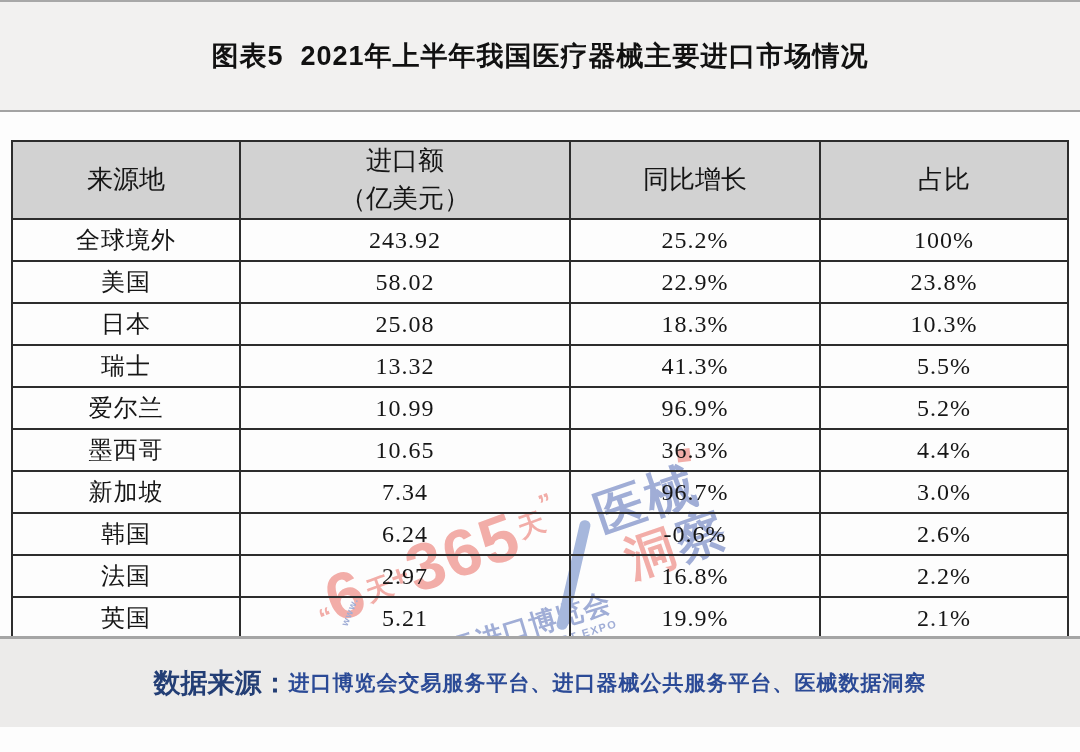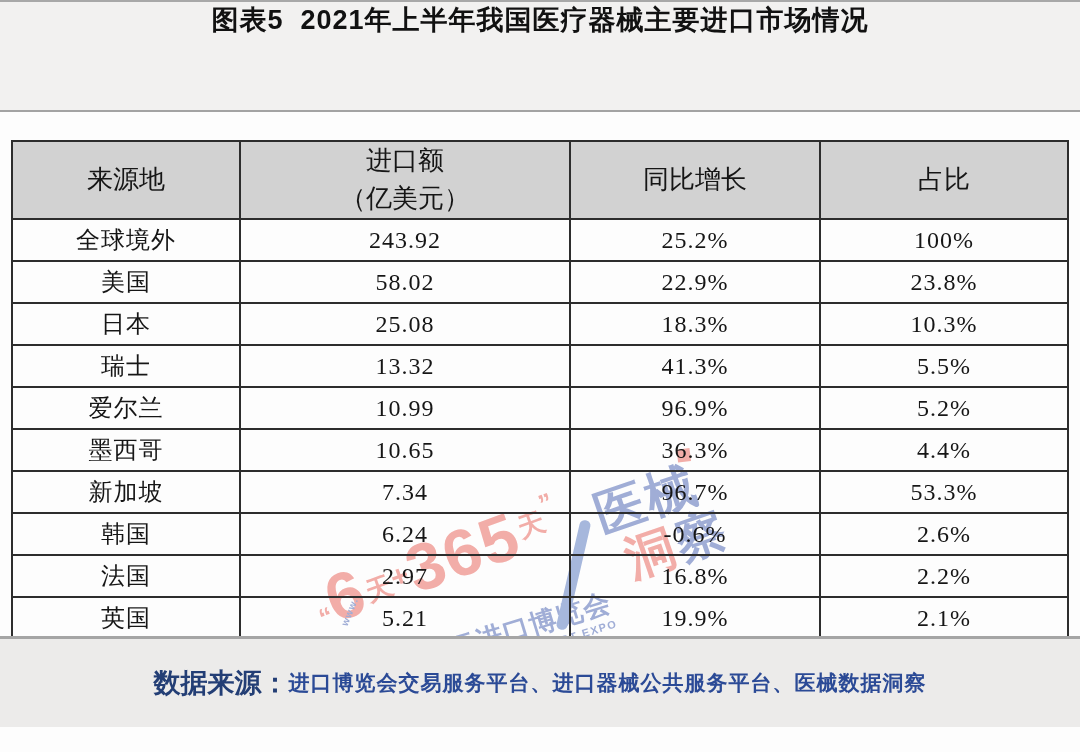--- a/index.html
+++ b/index.html
@@ -4,21 +4,21 @@
 <style>
   html,body{margin:0;padding:0;background:#e8e8e8;}
   .page{
     position:relative;width:1080px;height:752px;overflow:hidden;
     background:#fdfdfd;font-family:"Liberation Sans","DejaVu Sans",sans-serif;
   }
   
   .title-band{
     position:absolute;left:0;top:0;width:1080px;height:108px;
     background:#f2f1f0;border-top:2px solid #a8a8a8;border-bottom:2px solid #a3a3a3;
-    display:flex;align-items:flex-start;justify-content:center;z-index:3;
+    display:flex;align-items:center;justify-content:center;z-index:3;
   }
   .title-band h1{
     margin:0;font-size:27px;font-weight:bold;color:#111;letter-spacing:1px;white-space:pre;
     font-family:"Liberation Sans","DejaVu Sans",sans-serif;
   }
   
   .table-zone{position:absolute;left:0;top:112px;width:1080px;height:549px;background:#fdfdfd;}
   table.data{
     position:absolute;left:11px;top:28px;width:1056px;table-layout:fixed;
     border-collapse:collapse;z-index:2;background:transparent;position:absolute;
@@ -171,21 +171,21 @@
         <tr>
           <td>墨西哥</td>
           <td>10.65</td>
           <td>36.3%</td>
           <td>4.4%</td>
         </tr>
         <tr>
           <td>新加坡</td>
           <td>7.34</td>
           <td>96.7%</td>
-          <td>53.3%</td>
+          <td>3.0%</td>
         </tr>
         <tr>
           <td>韩国</td>
           <td>6.24</td>
           <td>-0.6%</td>
           <td>2.6%</td>
         </tr>
         <tr>
           <td>法国</td>
           <td>2.97</td>

